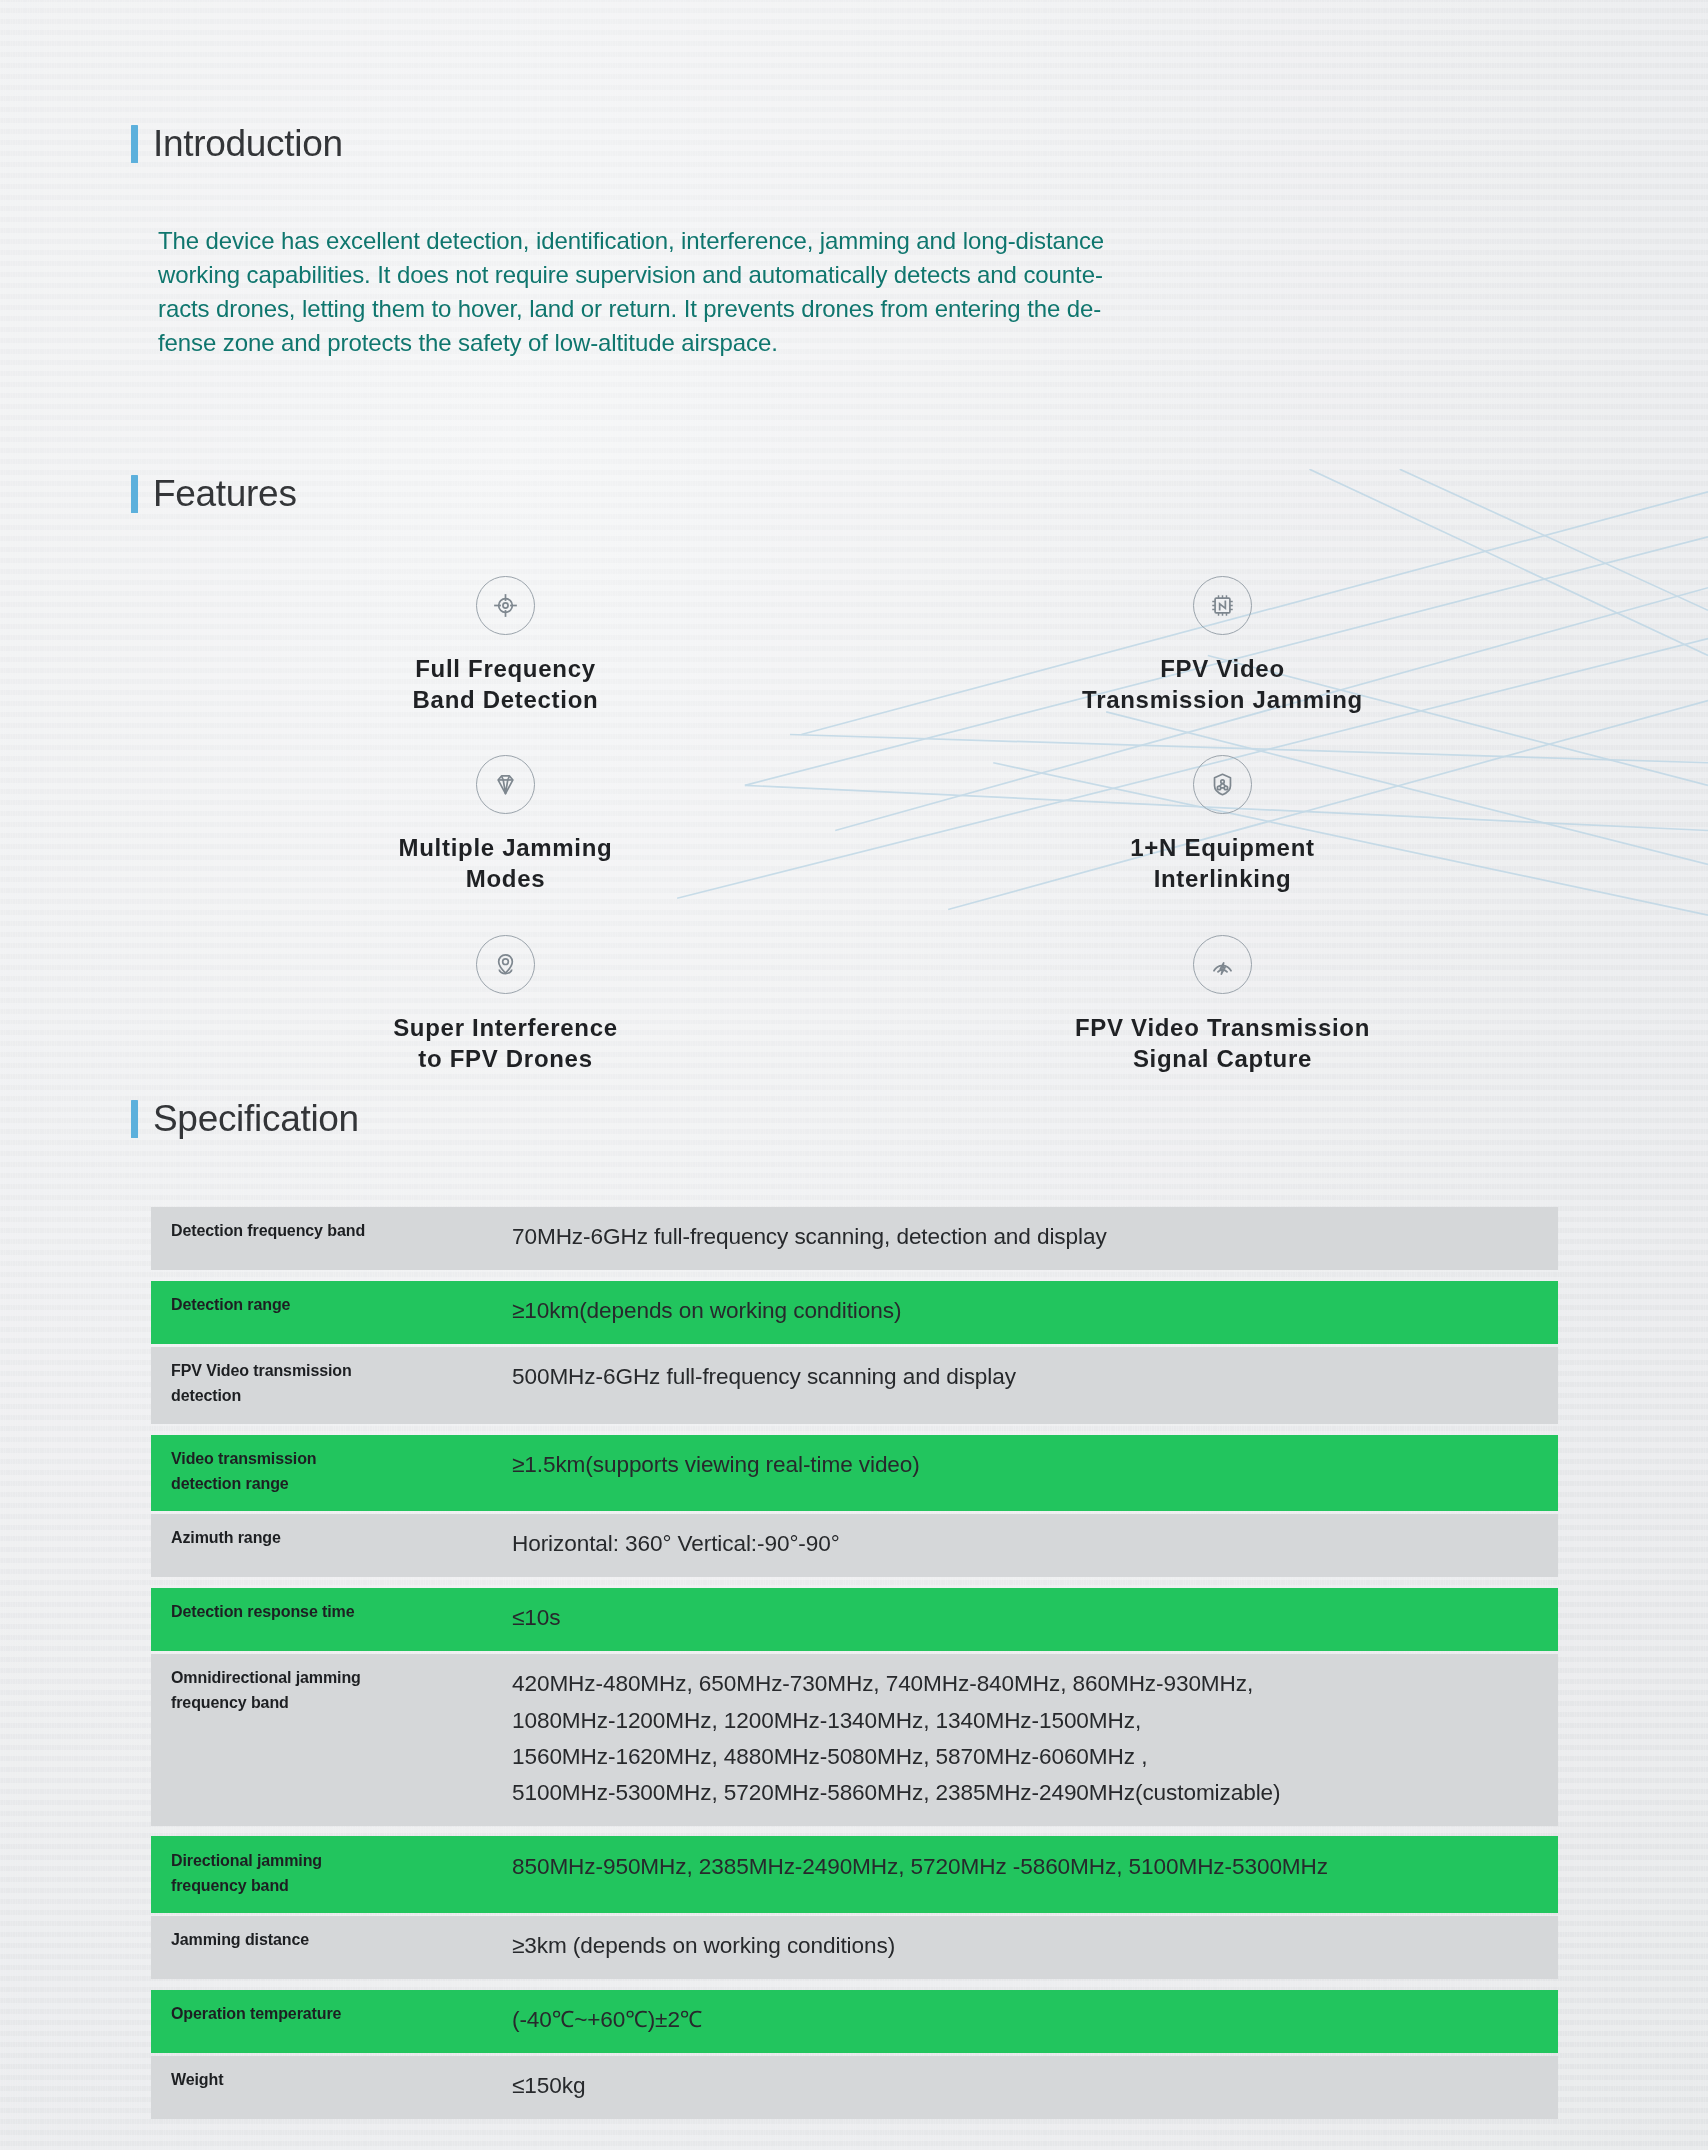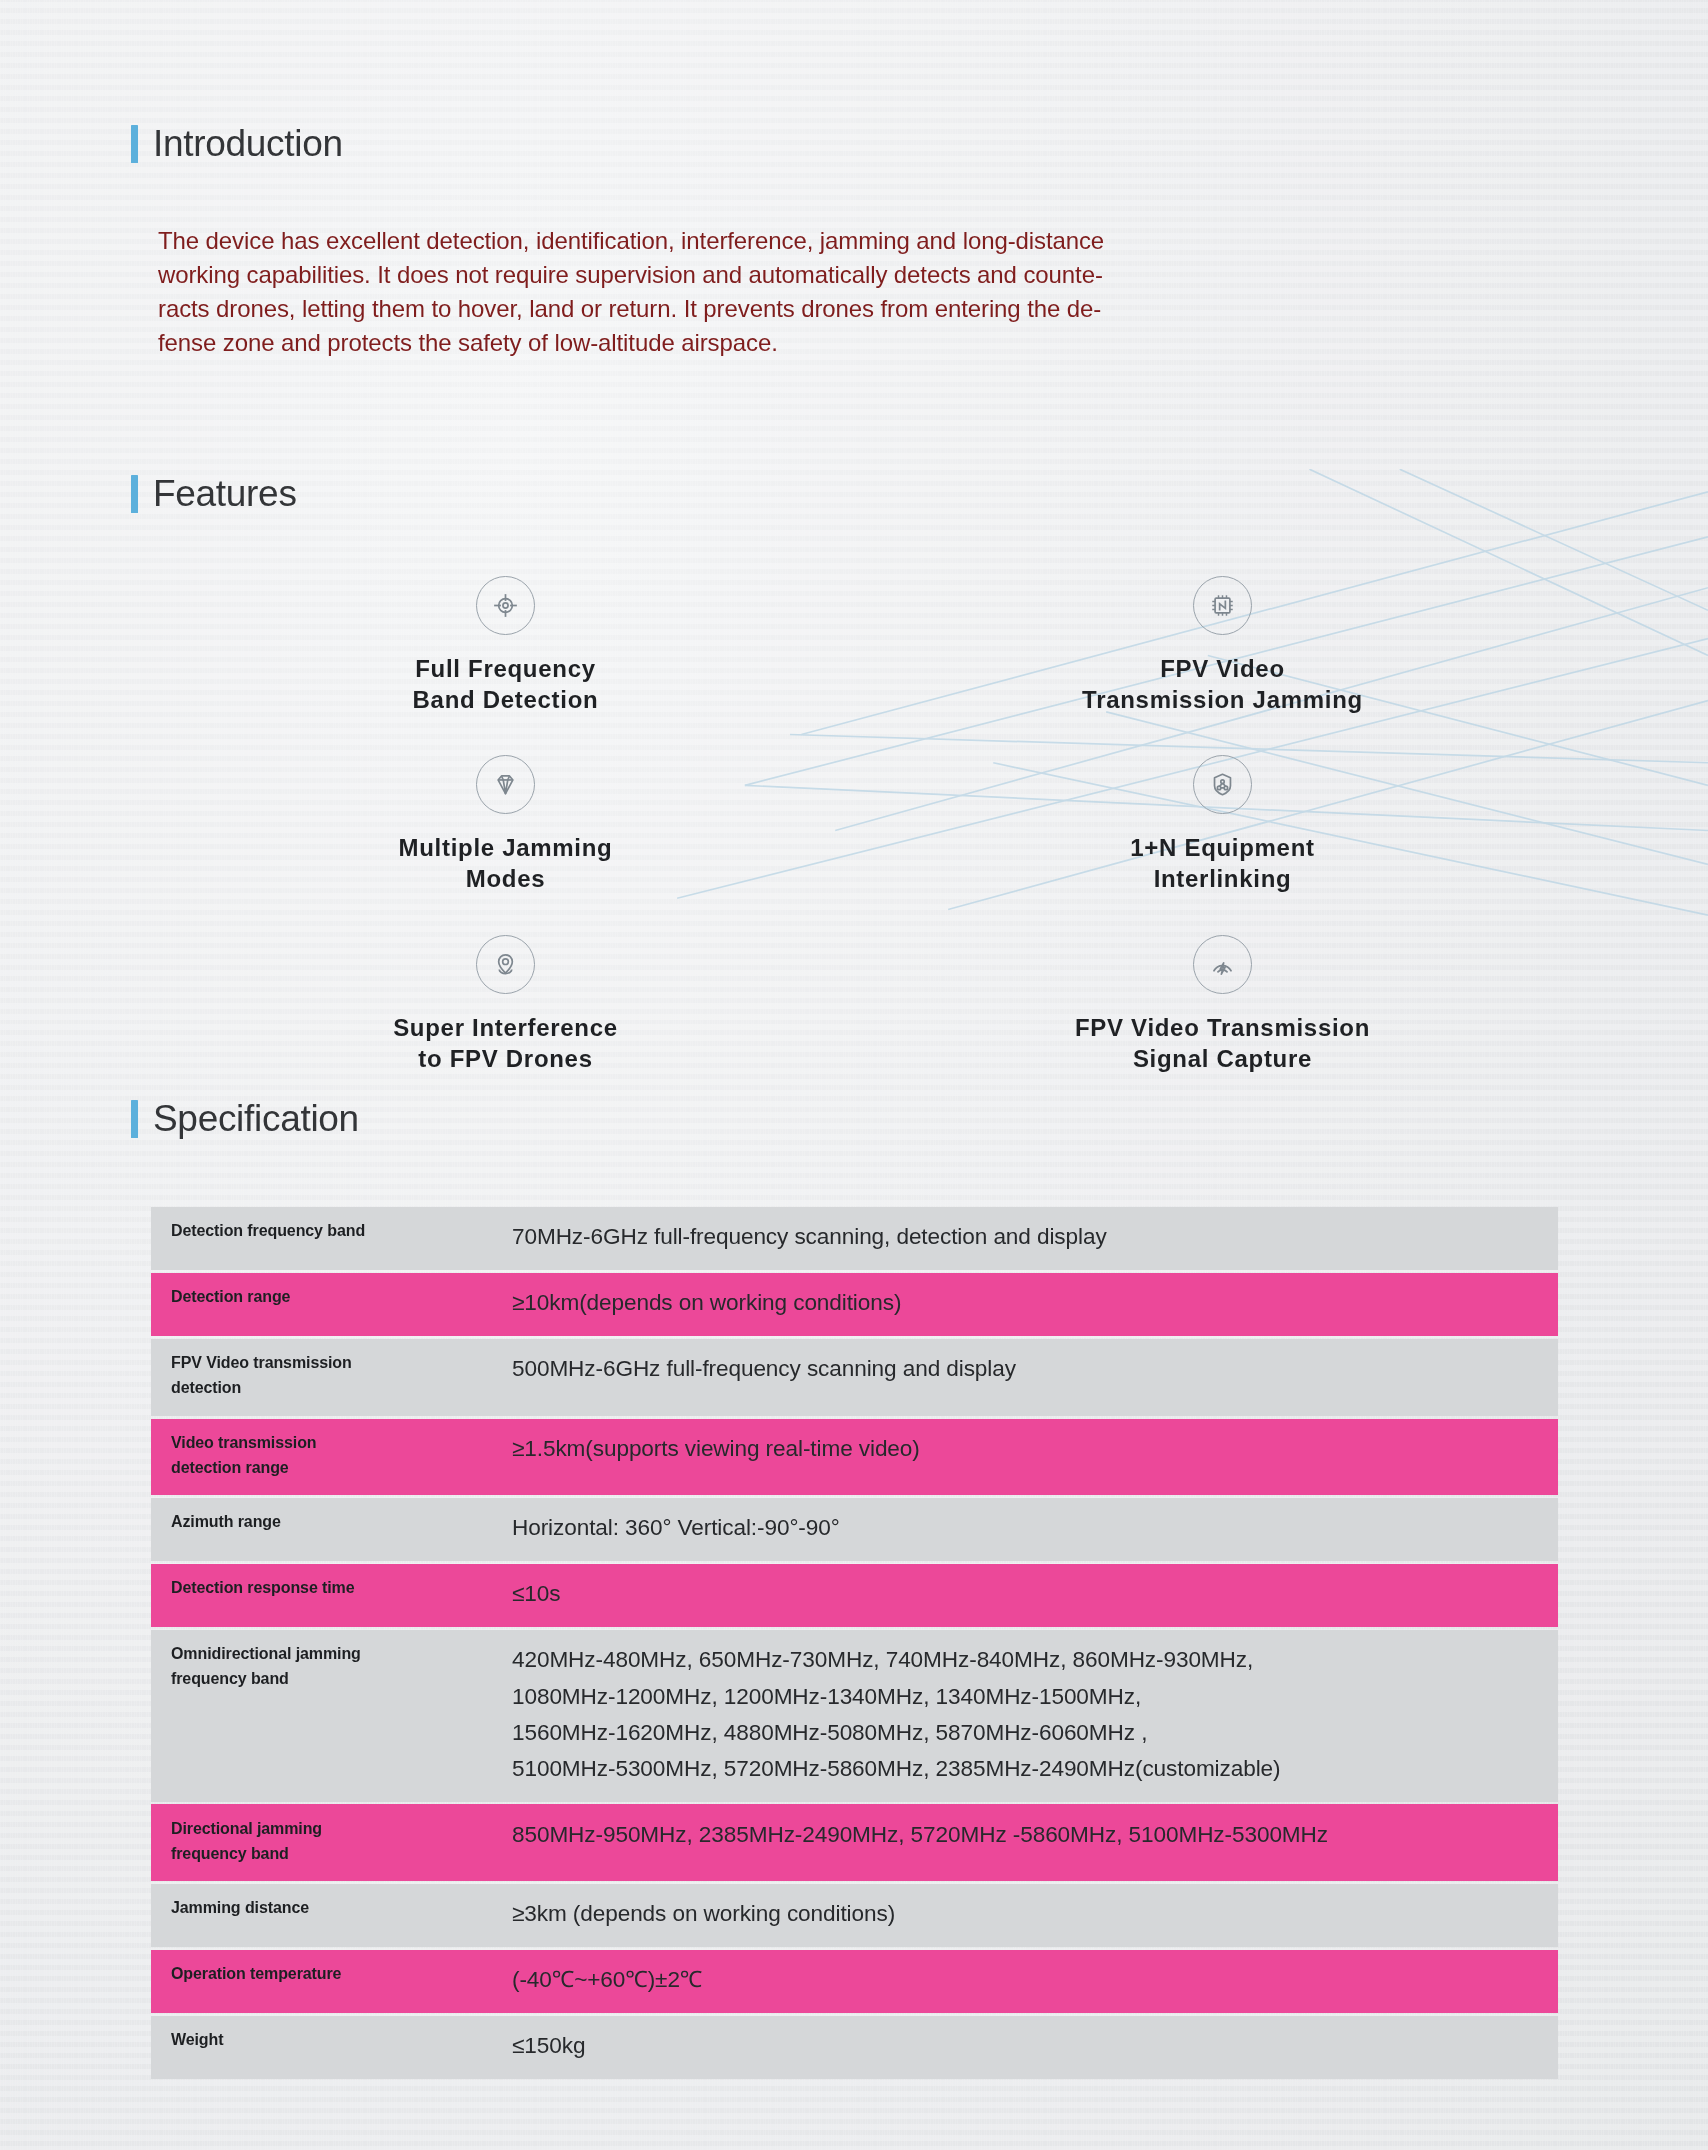--- a/index.html
+++ b/index.html
@@ -76,21 +76,21 @@
   #head-specification { left: 131px; top: 1090px; margin-top: 8px; }
 
   
   .intro-paragraph {
     position: absolute;
     left: 158px;
     top: 224px;
     width: 1417px;
     font-size: 24px;
     line-height: 1.42;
-    color: #7f1d1d;
+    color: #0f766e;
     letter-spacing: -0.1px;
   }
   .intro-paragraph .ln { display: block; white-space: pre; }
 
   
   .features {
     position: absolute;
     left: 147px;
     top: 576px;
     width: 1434px;
@@ -133,21 +133,21 @@
     display: flex;
     flex-direction: column;
     gap: 2.8px;
   }
   .spec-row {
     display: flex;
     align-items: flex-start;
     background: #d5d7d9;
     padding: 12.4px 0 14.7px 0;
   }
-  .spec-row.alt { background: #ec4899; }
+  .spec-row.alt { background: #22c55e; margin-top: 8px; }
   .spec-label {
     flex: 0 0 361px;
     padding-left: 20px;
     padding-right: 6.8px;
     font-size: 16px;
     font-weight: 600;
     line-height: 1.55;
     color: #1d1f22;
     letter-spacing: -0.1px;
     white-space: pre-line;

